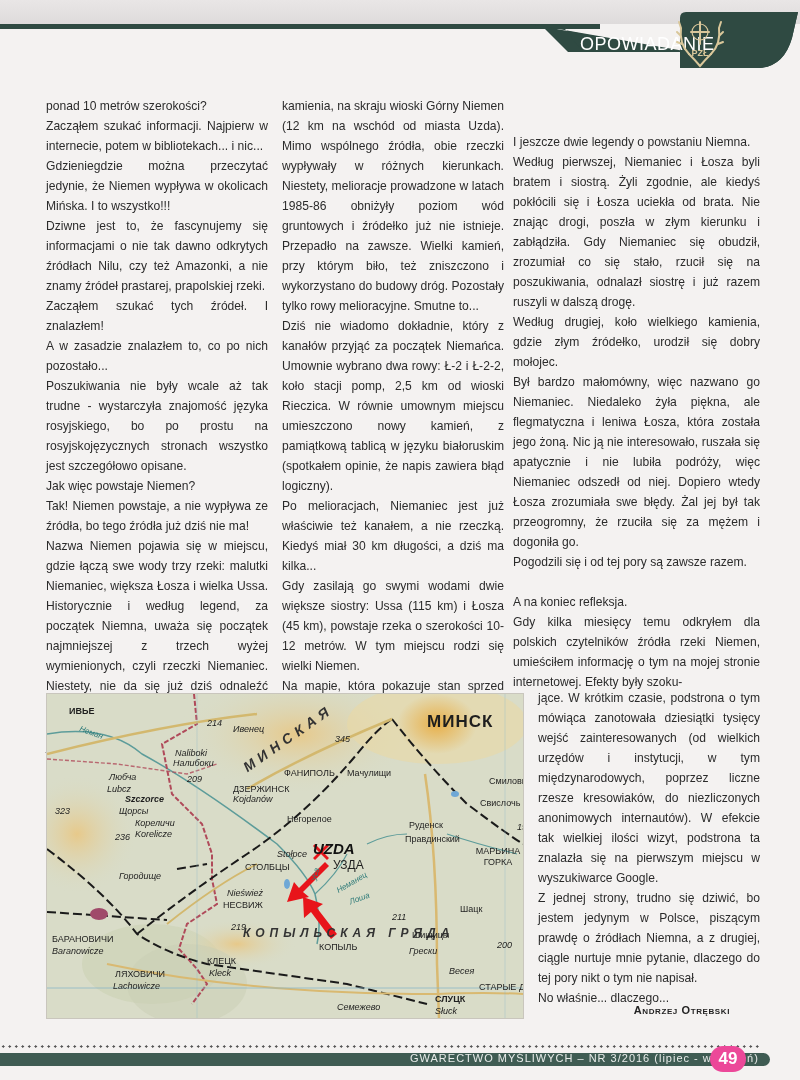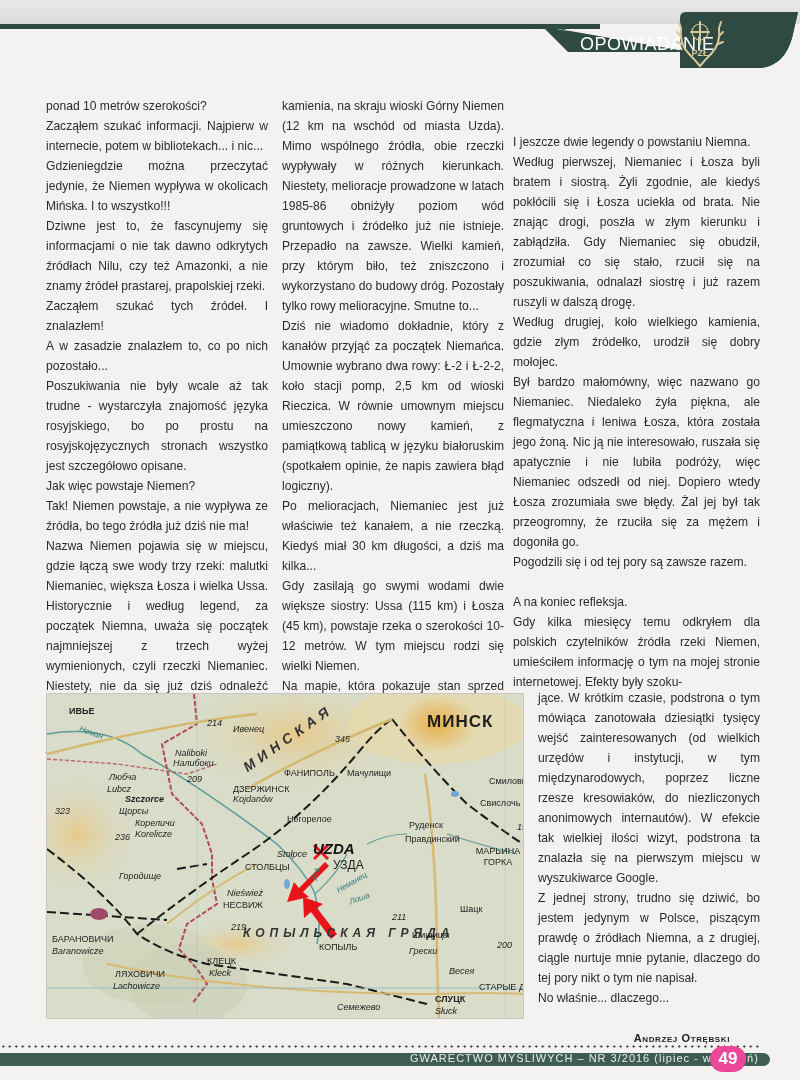--- a/index.html
+++ b/index.html
@@ -35,21 +35,20 @@
   .col p { margin:0; }
   .col .gap { height:20px; }
   .col1 { left:46px; top:96px; width:222px; }
   .col2 { left:282px; top:96px; width:222px; }
   .col3 { left:513px; top:116px; width:247px;margin-top:16px; }
   .col3b { left:538px; top:688px; width:222px; }
   .author {
     position:absolute; left:560px; top:1004px; width:170px; text-align:right;
     font-weight:bold; font-size:11px; letter-spacing:0.6px; font-variant:small-caps;
     color:#222;
-    margin-top:28px;
   }
 
   .map {
     position:absolute; left:46px; top:693px; width:476px; height:324px;
     background:#d8dcc6; overflow:hidden; border:1px solid #c9c6bd;
   }
   .map svg { position:absolute; left:0; top:0; }
   .map .lbl { position:absolute; font-size:9px; color:#1e1e1e; white-space:nowrap; font-family:"Liberation Sans", sans-serif; }
   .map .big { font-weight:bold; font-size:17px; letter-spacing:1px; }
   .map .uzda { font-weight:bold; font-size:15px; font-style:italic; color:#111; }

